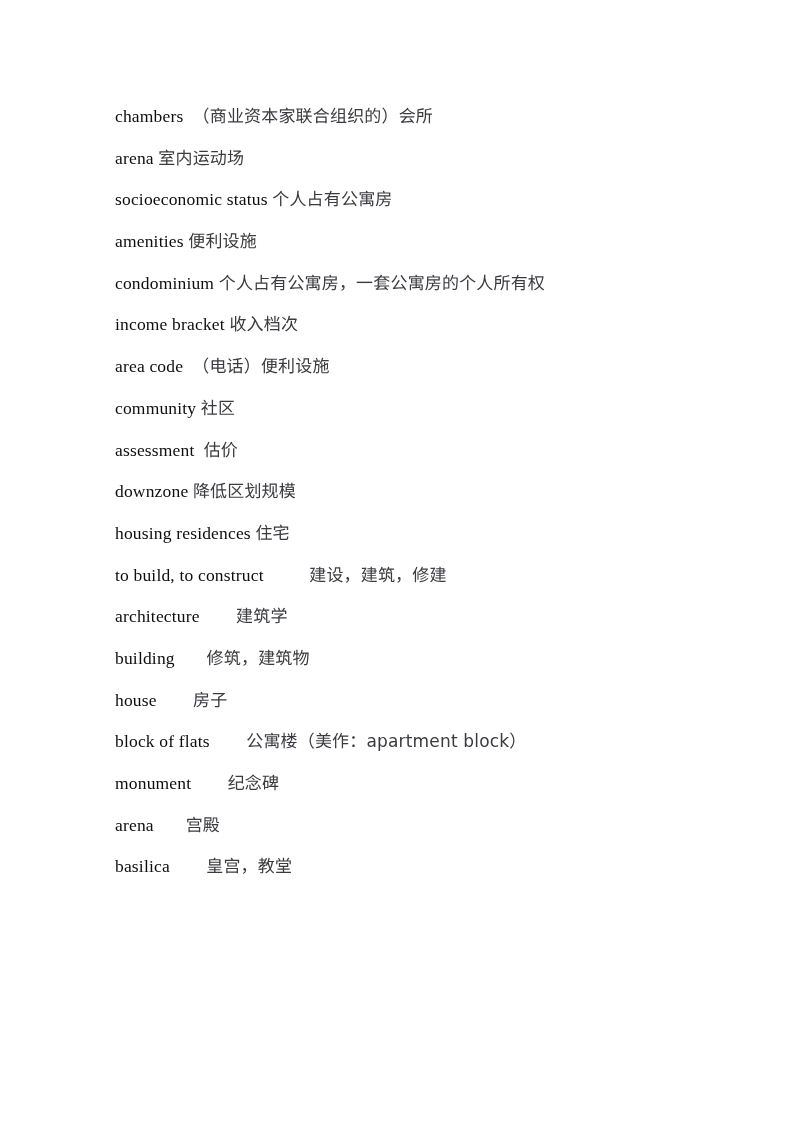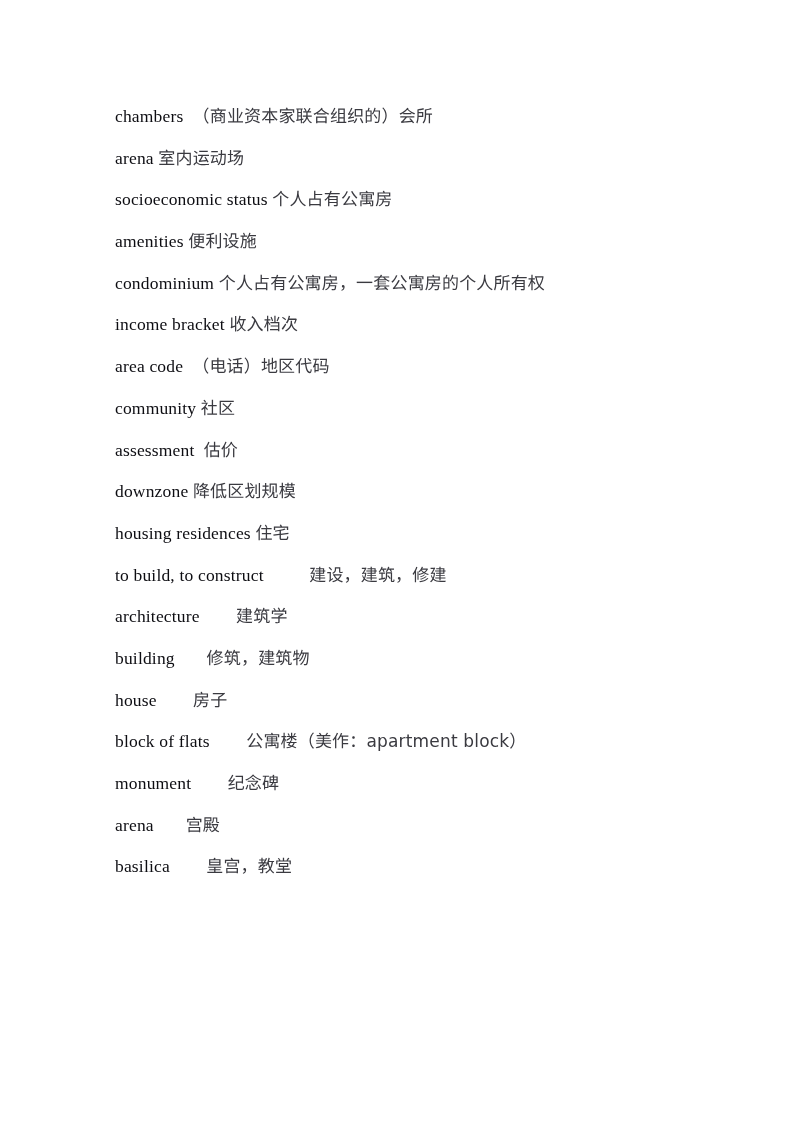--- a/index.html
+++ b/index.html
@@ -64,21 +64,21 @@
 <body>
 
 <div class="page">
   <div class="doc-body" id="doc-body">
       <div class="entry-line"><span class="term">chambers</span><span class="sep">  </span><span class="gloss">（商业资本家联合组织的）会所</span></div>
       <div class="entry-line"><span class="term">arena</span><span class="sep"> </span><span class="gloss">室内运动场</span></div>
       <div class="entry-line"><span class="term">socioeconomic status</span><span class="sep"> </span><span class="gloss">个人占有公寓房</span></div>
       <div class="entry-line"><span class="term">amenities</span><span class="sep"> </span><span class="gloss">便利设施</span></div>
       <div class="entry-line"><span class="term">condominium</span><span class="sep"> </span><span class="gloss">个人占有公寓房，一套公寓房的个人所有权</span></div>
       <div class="entry-line"><span class="term">income bracket</span><span class="sep"> </span><span class="gloss">收入档次</span></div>
-      <div class="entry-line"><span class="term">area code</span><span class="sep">  </span><span class="gloss">（电话）地区代码</span></div>
+      <div class="entry-line"><span class="term">area code</span><span class="sep">  </span><span class="gloss">（电话）便利设施</span></div>
       <div class="entry-line"><span class="term">community</span><span class="sep"> </span><span class="gloss">社区</span></div>
       <div class="entry-line"><span class="term">assessment</span><span class="sep">  </span><span class="gloss">估价</span></div>
       <div class="entry-line"><span class="term">downzone</span><span class="sep"> </span><span class="gloss">降低区划规模</span></div>
       <div class="entry-line"><span class="term">housing residences</span><span class="sep"> </span><span class="gloss">住宅</span></div>
       <div class="entry-line"><span class="term">to build, to construct</span><span class="sep">          </span><span class="gloss">建设，建筑，修建</span></div>
       <div class="entry-line"><span class="term">architecture</span><span class="sep">        </span><span class="gloss">建筑学</span></div>
       <div class="entry-line"><span class="term">building</span><span class="sep">       </span><span class="gloss">修筑，建筑物</span></div>
       <div class="entry-line"><span class="term">house</span><span class="sep">        </span><span class="gloss">房子</span></div>
       <div class="entry-line"><span class="term">block of flats</span><span class="sep">        </span><span class="gloss">公寓楼（美作：apartment block）</span></div>
       <div class="entry-line"><span class="term">monument</span><span class="sep">        </span><span class="gloss">纪念碑</span></div>

